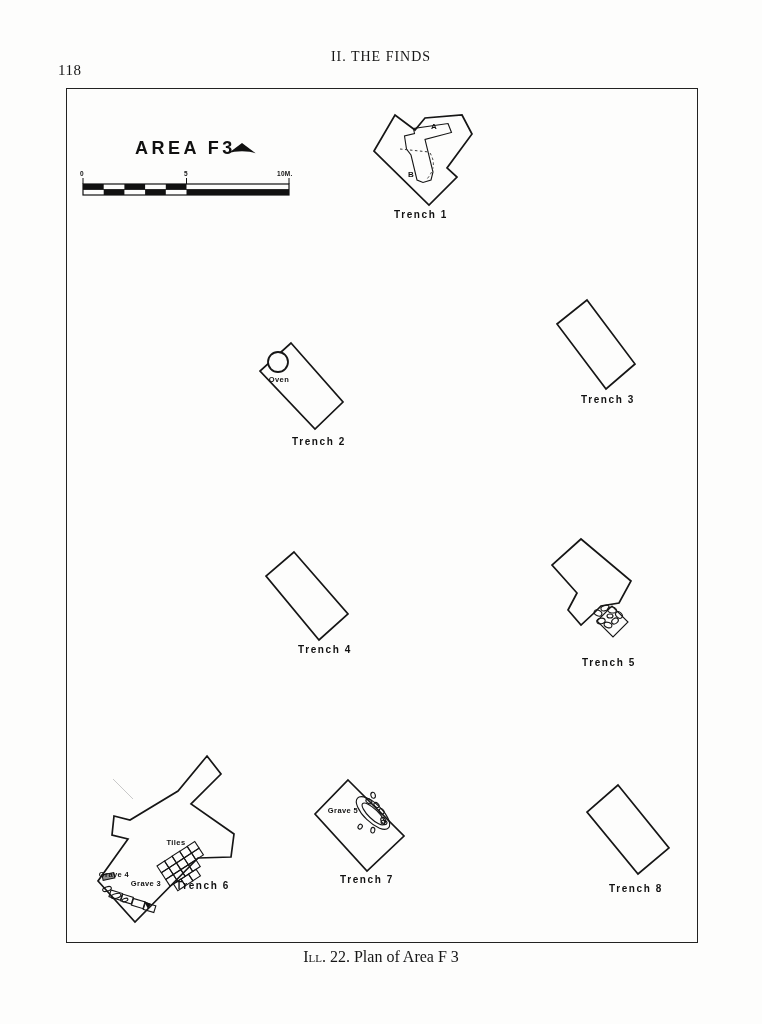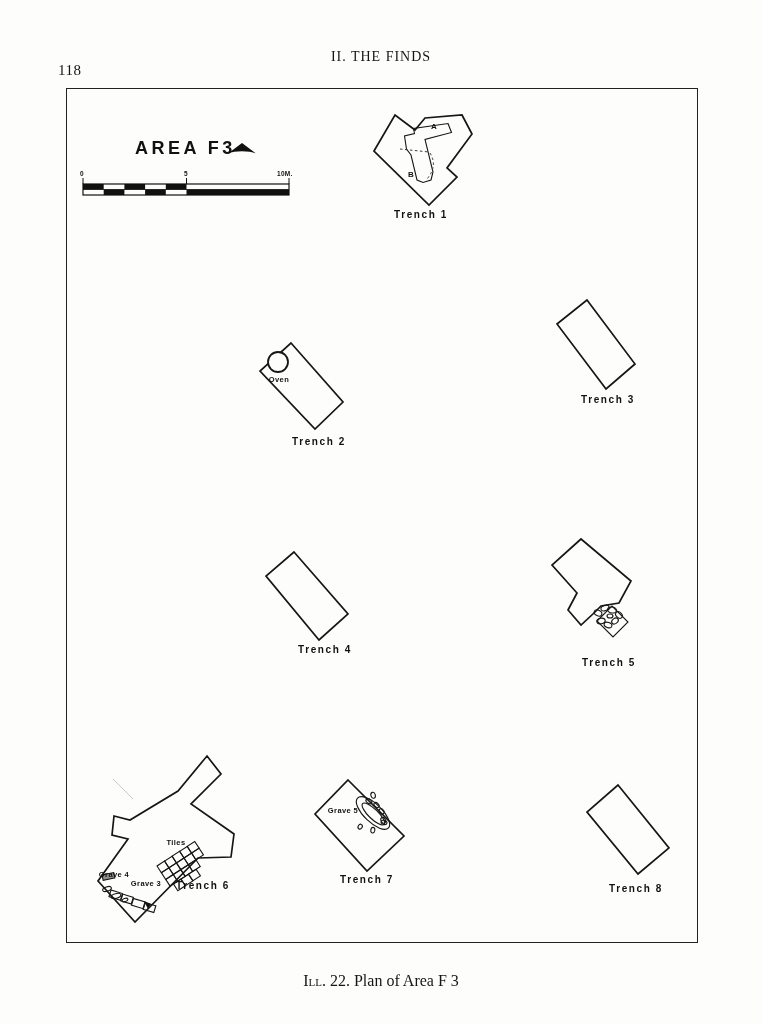--- a/index.html
+++ b/index.html
@@ -1,21 +1,21 @@
 <!DOCTYPE html>
 <html><head>
 <meta charset="utf-8">
 <style>
   html,body{margin:0;padding:0;background:#e8e8e8;}
   .page{position:relative;width:762px;height:1024px;background:#fdfdfc;font-family:"Liberation Serif",serif;color:#161616;overflow:hidden;}
   .page-number{position:absolute;left:58px;top:50px;font-size:15px;letter-spacing:.5px;margin-top:12px;}
   .running-head{position:absolute;left:0;right:0;top:49px;text-align:center;font-size:14px;letter-spacing:1px;}
   .plan-box{position:absolute;left:66px;top:88px;width:630px;height:853px;border:1.5px solid #222;background:#fdfdfc;}
   .plan-box svg{position:absolute;left:0;top:0;width:100%;height:100%;}
-  .caption{position:absolute;left:0;right:0;top:972px;text-align:center;font-size:16px;}
+  .caption{position:absolute;left:0;right:0;top:948px;text-align:center;font-size:16px;}
   .caption .sc{font-variant:small-caps;}
   
   text{fill:#111;font-family:"Liberation Sans",sans-serif;font-weight:bold;}
   .t-label{font-size:10px;letter-spacing:1.6px;}
   .f-label{font-size:7.5px;letter-spacing:.4px;}
   .room-label{font-size:8px;}
   .area-title{font-size:18px;letter-spacing:3.5px;}
   .scale-num{font-size:6.5px;letter-spacing:.3px;}
   .outline{fill:none;stroke:#161616;stroke-width:1.7;stroke-linejoin:miter;}
   .thin{fill:none;stroke:#161616;stroke-width:1.1;}

